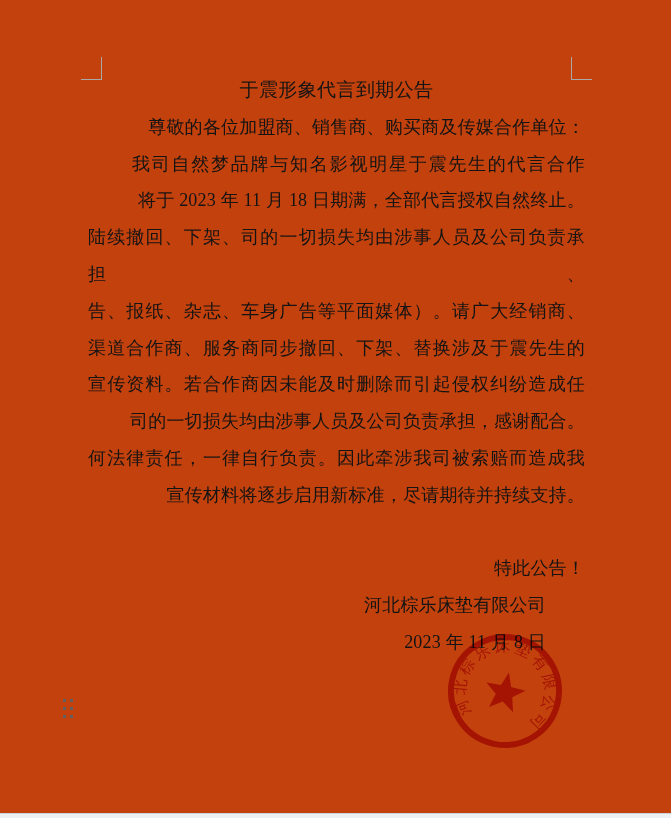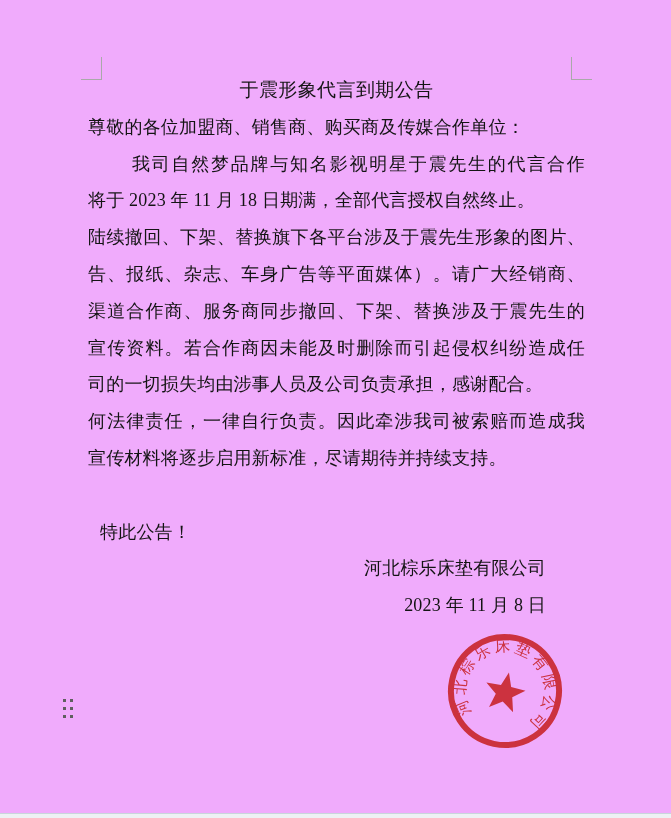--- a/index.html
+++ b/index.html
@@ -1,32 +1,32 @@
 <!DOCTYPE html>
 <html style="--seal-red: #d63c30; --text-color: #141414; --mark-gray: #a9a9a9; --edge-line: #c9d5dc; --outside-strip: #eef1f4;"><head>
 <meta charset="utf-8">
 <style>
   html,body{margin:0;padding:0;}
   body{
     width:671px;height:818px;overflow:hidden;position:relative;
     background:#ffffff;
     font-family:"Liberation Serif","DejaVu Serif",serif;
   }
-  .page{position:absolute;inset:0;background:#f0abfc;}
+  .page{position:absolute;inset:0;background:#c2410c;}
   
   .crop-mark{position:absolute;width:20px;height:22px;}
   .crop-mark.tl{left:81px;top:57px;border-right:1px solid var(--mark-gray,#a9a9a9);border-bottom:1px solid var(--mark-gray,#a9a9a9);}
   .crop-mark.tr{left:571px;top:57px;border-left:1px solid var(--mark-gray,#a9a9a9);border-bottom:1px solid var(--mark-gray,#a9a9a9);}
   
   .doc{
     position:absolute;left:88px;top:72px;width:497px;
     color:var(--text-color,#141414);
     font-size:18px;line-height:36.8px;letter-spacing:0.2px;
   }
-  .line{min-height:36.8px;text-align:left;}
+  .line{min-height:36.8px;text-align:right;}
   .line.title{font-size:19px;text-align:center;letter-spacing:0.4px;}
   .line.indent{text-indent:44px;}
   .line.small-indent{text-indent:12px;}
   .line.justify{text-align:justify;text-align-last:justify;}
   .line.right{text-align:right;padding-right:39px;}
   .line.blank{height:36.8px;}
   
   .seal-wrap{
     position:absolute;left:445px;top:631px;width:120px;height:120px;
     mix-blend-mode:multiply;opacity:.93;
@@ -55,21 +55,21 @@
 
   <div class="crop-mark tl"></div>
   <div class="crop-mark tr"></div>
 
   <div class="doc">
     <div class="line title">于震形象代言到期公告</div>
     <div>
         <div class="line">尊敬的各位加盟商、销售商、购买商及传媒合作单位：</div>
         <div class="line indent justify">我司自然梦品牌与知名影视明星于震先生的代言合作</div>
         <div class="line">将于 2023 年 11 月 18 日期满，全部代言授权自然终止。</div>
-        <div class="line justify">陆续撤回、下架、替换旗下各平台涉及于震先生形象的图片、</div>
+        <div class="line justify">陆续撤回、下架、司的一切损失均由涉事人员及公司负责承担、</div>
         <div class="line justify">告、报纸、杂志、车身广告等平面媒体）。请广大经销商、</div>
         <div class="line justify">渠道合作商、服务商同步撤回、下架、替换涉及于震先生的</div>
         <div class="line justify">宣传资料。若合作商因未能及时删除而引起侵权纠纷造成任</div>
         <div class="line">司的一切损失均由涉事人员及公司负责承担，感谢配合。</div>
         <div class="line justify">何法律责任，一律自行负责。因此牵涉我司被索赔而造成我</div>
         <div class="line">宣传材料将逐步启用新标准，尽请期待并持续支持。</div>
         <div class="line blank">&nbsp;</div>
         <div class="line small-indent">特此公告！</div>
         <div class="line right">河北棕乐床垫有限公司</div>
         <div class="line right">2023 年 11 月 8 日</div>

